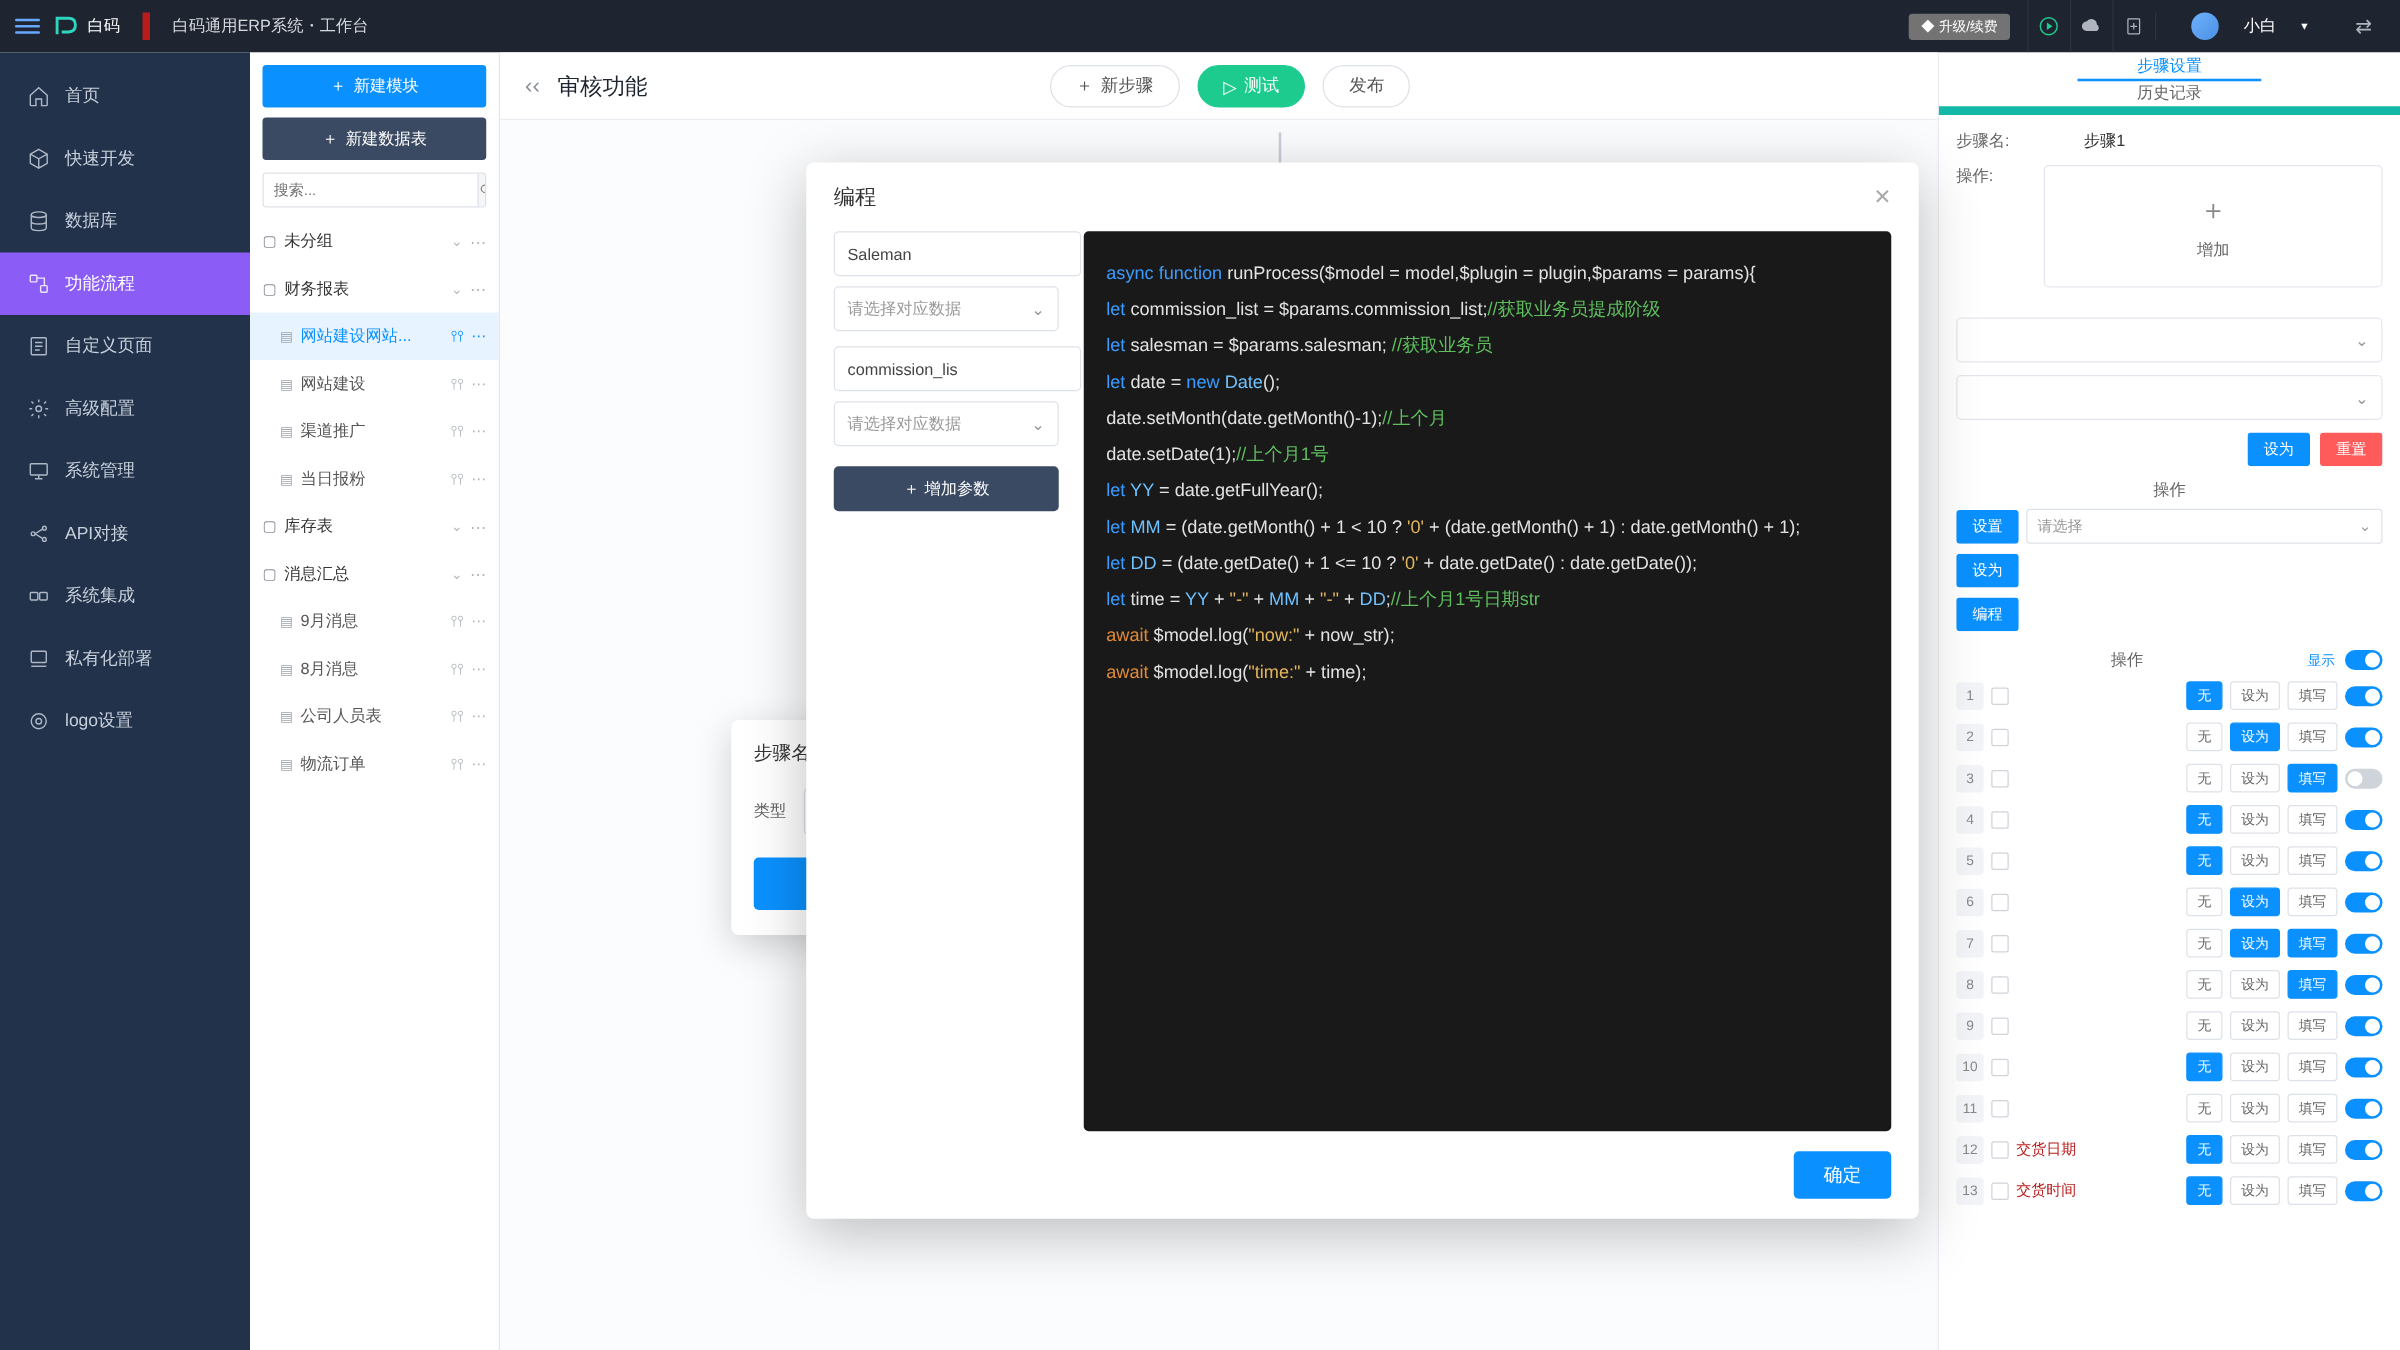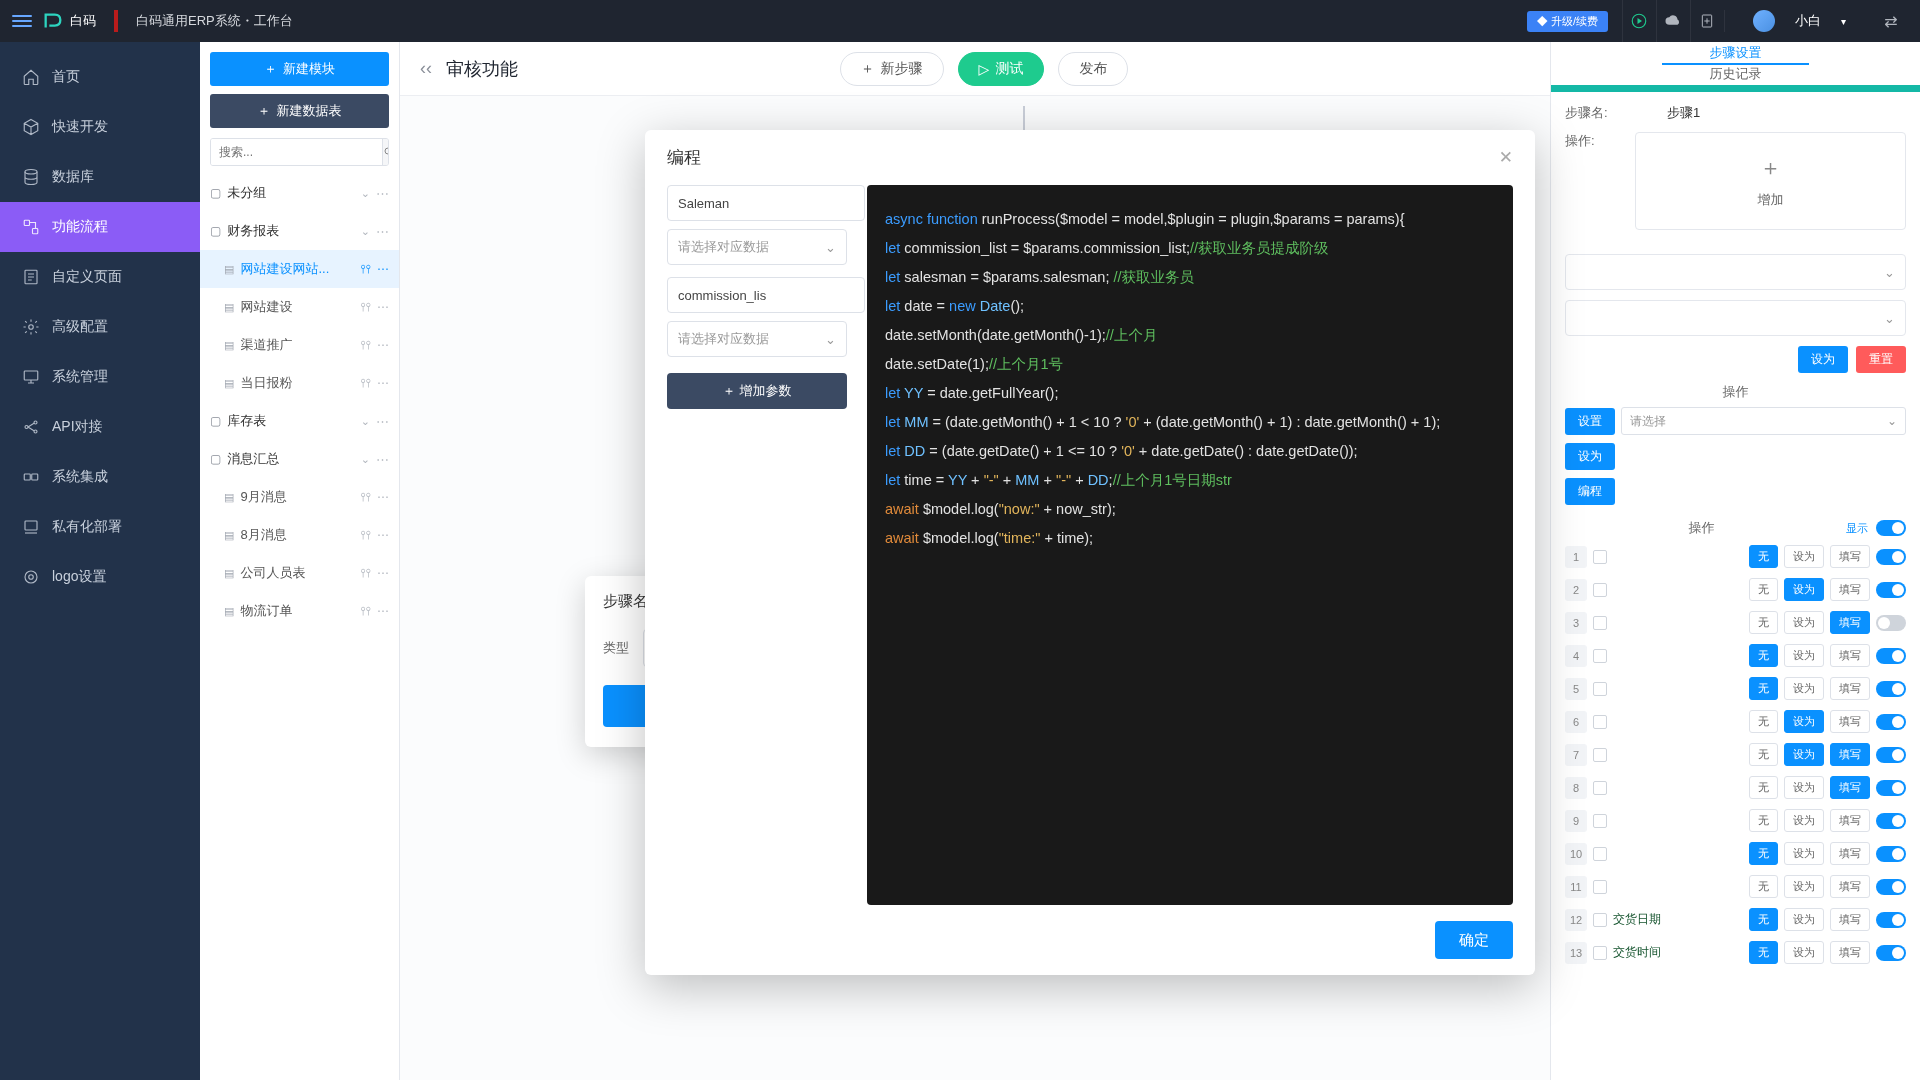--- a/index.html
+++ b/index.html
@@ -2,25 +2,25 @@
 <html><head>
 <meta charset="utf-8">
 <style>
 * { box-sizing: border-box; margin: 0; padding: 0; font-family: -apple-system, BlinkMacSystemFont, "Segoe UI", "PingFang SC", "Microsoft YaHei", sans-serif; }
 body { width: 1920px; height: 1080px; overflow: hidden; background: #f5f6f8; }
 
 
 .top-header { height: 42px; background: #1f2530; color: #fff; display: flex; align-items: center; padding: 0 12px; font-size: 13px; }
 .top-header .menu-icon { width: 20px; display:flex; flex-direction:column; gap:3px; margin-right:10px;}
 .top-header .menu-icon span{height:2px;background:#67a7ff;border-radius:1px;}
-.top-header .logo { display: flex; align-items: center; gap: 6px; font-weight: 500; padding-right: 18px; border-right:4px solid #b91c1c;}
+.top-header .logo { display: flex; align-items: center; gap: 6px; font-weight: 500; padding-right: 18px; border-right:6px solid #b91c1c;}
 .top-header .logo svg { width:22px; height:22px; }
 .top-header .app-title { margin-left: 18px; color: #d5d8dd; }
 .top-header .spacer { flex: 1; }
-.top-header .upgrade-btn { background: #3b82f6; color: #fff; padding: 3px 10px; border-radius: 3px; font-size: 11px; margin-right: 14px;}
+.top-header .upgrade-btn { background: #737373; color: #fff; padding: 3px 10px; border-radius: 3px; font-size: 11px; margin-right: 14px;}
 .top-header .header-icon { width: 34px; height: 42px; display:flex; align-items:center; justify-content:center; color:#b0b5bd; font-size:16px; border-left:1px solid #2e333e;}
 .top-header .user { display:flex; align-items:center; gap:20px; padding:0 28px; border-left:1px solid #2e333e;}
 .top-header .avatar{width:22px;height:22px;border-radius:50%;background:linear-gradient(135deg,#6fb1ff,#4a90e2);}
 
 
 .main-layout { display:flex; height: calc(1080px - 42px); }
 .dark-sidebar { width: 200px; background:#22324a; color:#c8d0dc; font-size:14px; padding-top:10px;}
 .dark-sidebar .item{height:50px;display:flex;align-items:center;gap:12px;padding:0 22px;cursor:pointer;}
 .dark-sidebar .item.active{background:#8b5cf6;color:#fff;}
 .dark-sidebar .side-icon{width:18px;height:18px;display:flex;align-items:center;justify-content:center;opacity:0.85;}
@@ -94,21 +94,21 @@
 .action-header .ah-title{flex:1;text-align:center;color:#666;}
 .select-box{flex:1;height:28px;border:1px solid #dde1e8;border-radius:3px;display:flex;align-items:center;padding:0 8px;color:#999;font-size:12px;}
 .triple-row{display:flex;align-items:center;gap:6px;margin-bottom:8px;}
 .toggle{width:30px;height:16px;border-radius:8px;background:#0a91ff;position:relative;}
 .toggle::after{content:'';position:absolute;width:12px;height:12px;border-radius:50%;background:#fff;top:2px;right:2px;}
 .toggle.off{background:#cfd4db;}
 .toggle.off::after{left:2px;right:auto;}
 .grid-row{display:flex;align-items:center;gap:6px;margin-bottom:6px;padding:2px 0;}
 .grid-row .idx{width:22px;height:22px;background:#f2f4f7;border-radius:3px;display:flex;align-items:center;justify-content:center;color:#888;font-size:11px;}
 .grid-row .cb{width:14px;height:14px;border:1px solid #cfd4db;border-radius:2px;}
-.grid-row .gname{flex:1;color:#14532d;font-size:12px;}
+.grid-row .gname{flex:1;color:#b91c1c;font-size:12px;}
 .chip{padding:3px 8px;border-radius:3px;font-size:11px;border:1px solid #dde1e8;color:#666;background:#fff;}
 .chip.blue{background:#0a91ff;color:#fff;border-color:#0a91ff;}
 
 
 .modal-overlay{position:absolute;inset:0;display:flex;align-items:flex-start;justify-content:center;pointer-events:none;}
 .modal{margin-top:130px;margin-left:260px;width:890px;background:#fff;border-radius:6px;box-shadow:0 12px 48px rgba(0,0,0,.25);pointer-events:auto;display:flex;flex-direction:column;}
 .modal-header{padding:16px 22px;display:flex;align-items:center;font-size:17px;color:#333;}
 .modal-header .close-x{margin-left:auto;color:#aaa;cursor:pointer;}
 .modal-body{display:flex;padding:0 22px;gap:20px;}
 .param-col{width:180px;display:flex;flex-direction:column;gap:12px;}

